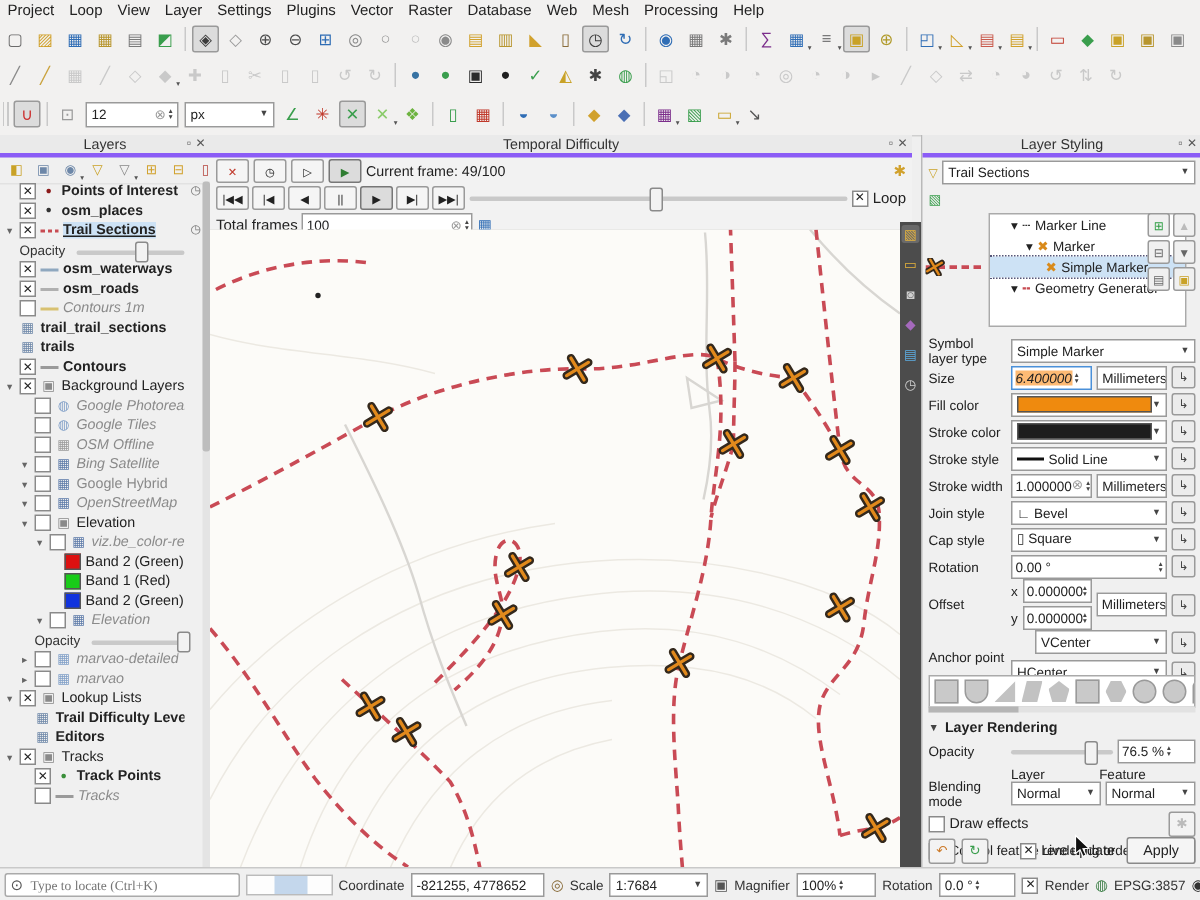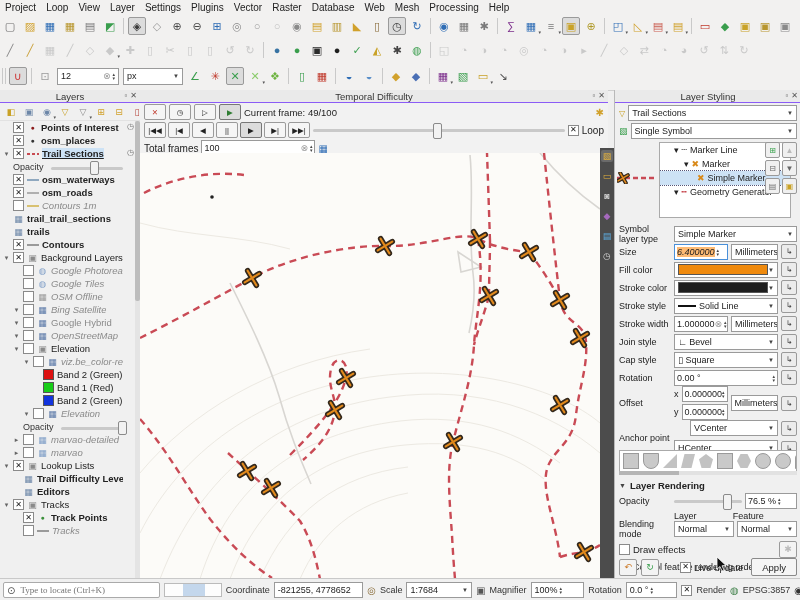--- a/index.html
+++ b/index.html
@@ -35,21 +35,21 @@
   .spinbox{background:#fff;border:1px solid #9a9a9a;height:14px;display:flex;align-items:center;
     font-size:9px;padding:0 2px;color:#222;overflow:hidden;white-space:nowrap;}
   .ovr{width:14px;height:13px;border:1px solid #9a9a9a;background:#ececec;border-radius:2px;
     display:flex;align-items:center;justify-content:center;font-size:8px;color:#444;flex:0 0 auto;}
   .slider{position:relative;height:14px;}
   .slider .groove{position:absolute;left:0;right:0;top:6px;height:3px;background:#c9c9c9;border-radius:2px;}
   .slider .handle{position:absolute;top:0;width:7px;height:14px;background:#f2f2f2;
     border:1px solid #8a8a8a;border-radius:2px;}
   
   .panel-title{height:12px;display:flex;align-items:center;justify-content:center;font-size:9.5px;
-    color:#333;background:#eaeaea;position:relative;border-bottom:1px solid #8b5cf6;}
+    color:#333;background:#eaeaea;position:relative;border-bottom:3px solid #8b5cf6;}
   .panel-title .wbtns{position:absolute;right:3px;top:1px;font-size:8px;color:#555;display:flex;gap:3px;}
   
   #layers-panel{position:absolute;left:0;top:90px;width:140px;height:488px;background:#f0f0f0;
     border-right:1px solid #b9b9b9;}
   #layers-toolbar{height:17px;display:flex;align-items:center;padding-left:2px;border-bottom:1px solid #e2e2e2;}
   #layers-toolbar .icon16{width:14px;height:14px;font-size:9px;}
   #layer-tree{position:absolute;top:31px;left:0;right:5px;bottom:0;overflow:hidden;}
   .lrow{position:relative;height:13px;display:flex;align-items:center;gap:3px;padding-right:12px;}
   .lrow .exp{width:7px;font-size:7px;color:#666;text-align:center;flex:0 0 auto;}
   .llabel{font-size:9.5px;white-space:nowrap;overflow:hidden;}
@@ -638,24 +638,20 @@
     </div>
     <div class="srow" style="height:16px;margin-top:2px;">
       <span style="color:#c9a227;font-size:8px;">▽</span>
       <div class="combo grow">
         <span>Trail Sections</span>
           <span class="mini-arr">▼</span>
       </div>
     </div>
     <div class="srow" style="height:16px;margin-top:2px;">
       <span style="color:#3a9e4d;font-size:9px;">▧</span>
-      <div class="combo grow">
-        <span>Single Symbol</span>
-          <span class="mini-arr">▼</span>
-      </div>
     </div>
 
     <div id="symwrap">
       <svg id="sympreview" width="40" height="12" viewBox="0 0 40 12">
         <line x1="0" y1="6" x2="40" y2="6" stroke="#c94a55" stroke-width="2.5" stroke-dasharray="5 3"></line>
         <g transform="translate(6,6) rotate(15)">
           <path d="M-4,-4 L4,4 M-4,4 L4,-4" stroke="#33281c" stroke-width="4" stroke-linecap="round"></path>
           <path d="M-4,-4 L4,4 M-4,4 L4,-4" stroke="#e1891c" stroke-width="1.6" stroke-linecap="round"></path>
         </g>
       </svg>

